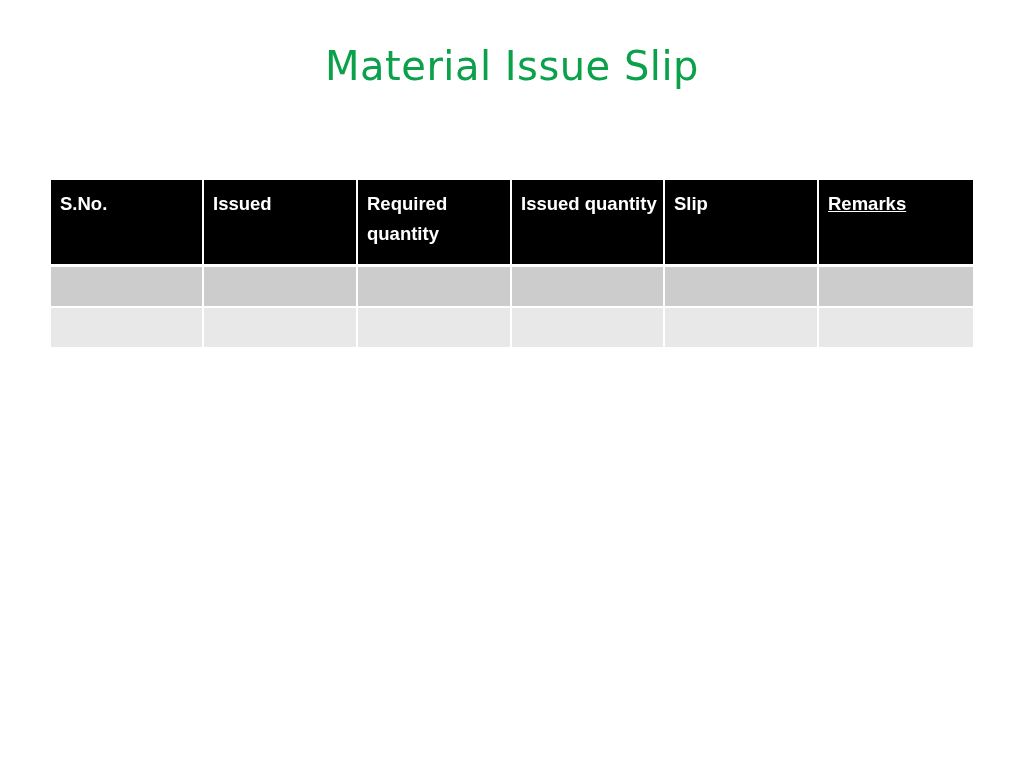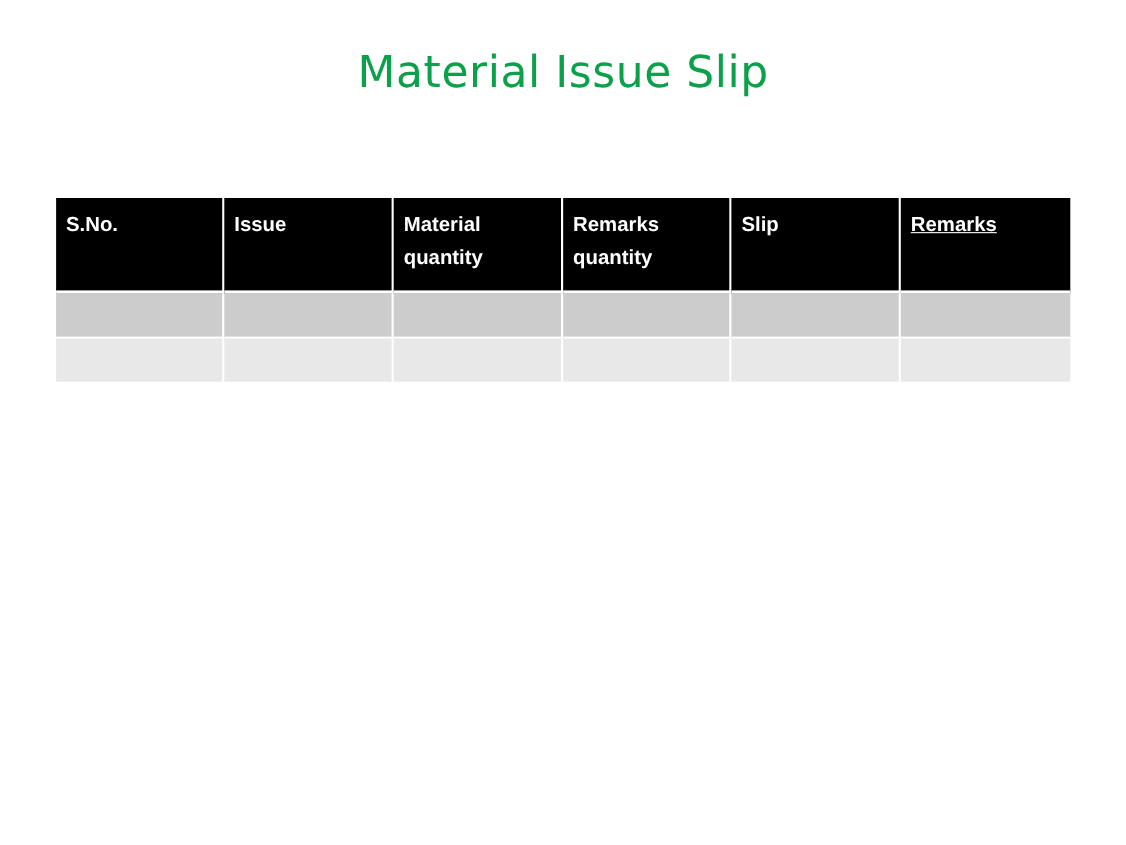--- a/index.html
+++ b/index.html
@@ -111,23 +111,23 @@
         <col class="c-sno">
         <col class="c-items">
         <col class="c-reqqty">
         <col class="c-issqty">
         <col class="c-date">
         <col class="c-remarks">
       </colgroup>
       <thead>
         <tr>
           <th>S.No.</th>
-          <th>Issue</th>
-          <th>Material quantity</th>
-          <th>Remarks quantity</th>
+          <th>Issued</th>
+          <th>Required quantity</th>
+          <th>Issued quantity</th>
           <th>Slip</th>
           <th>Remarks</th>
         </tr>
       </thead>
       <tbody>
         <tr class="row-band-a">
           <td></td>
           <td></td>
           <td></td>
           <td></td>

